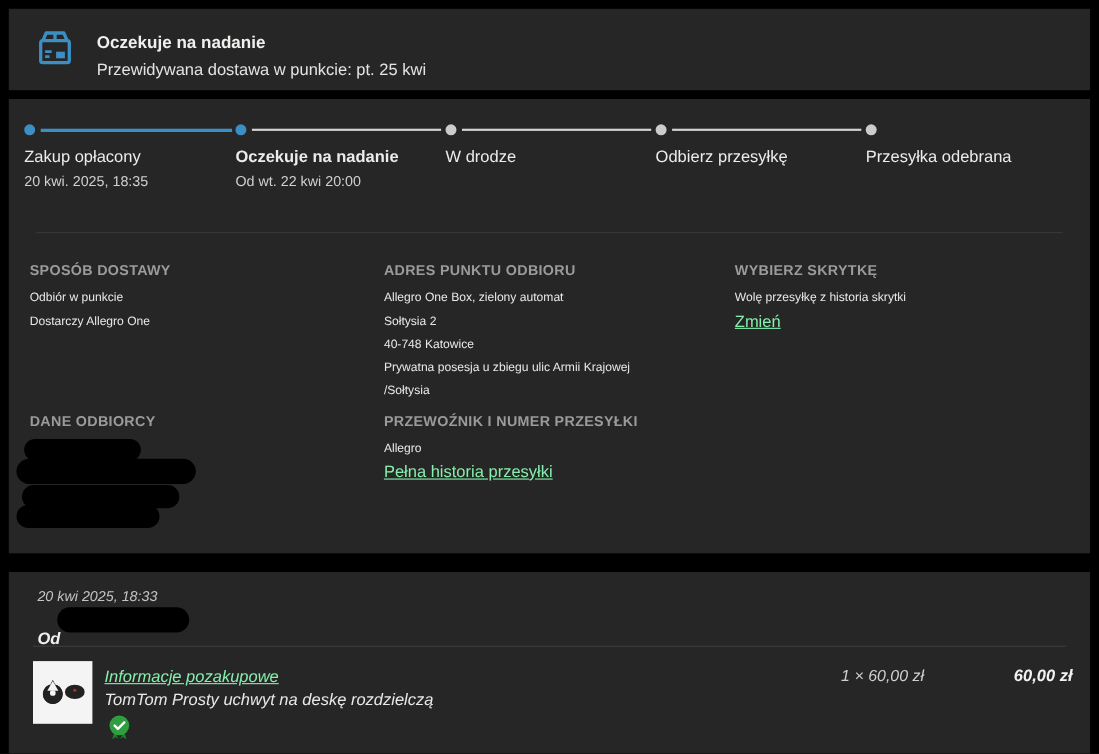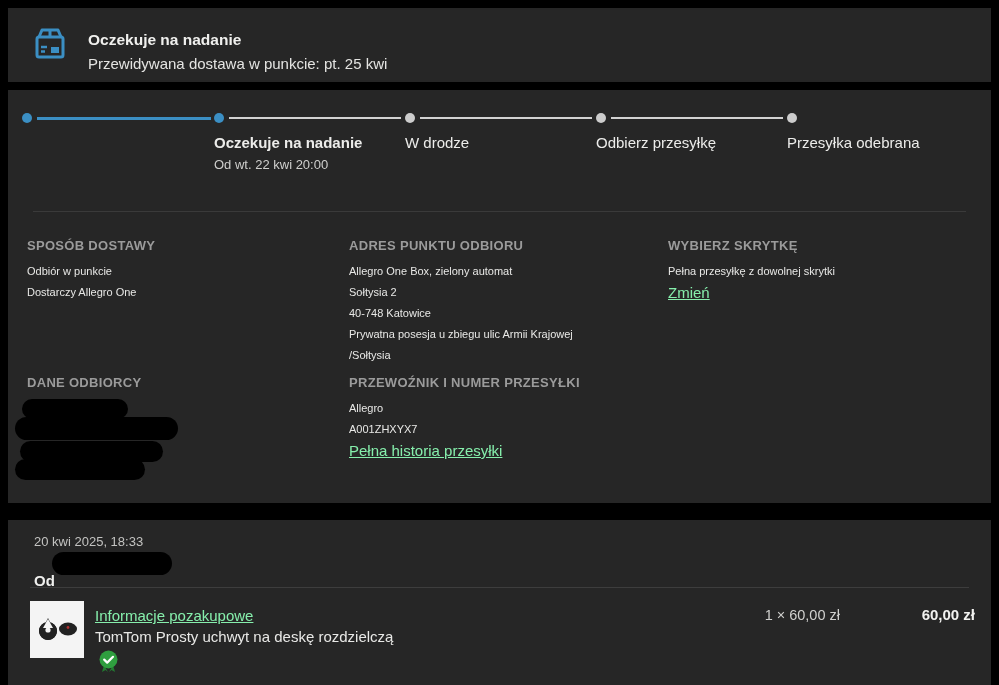--- a/index.html
+++ b/index.html
@@ -1,21 +1,21 @@
 <!DOCTYPE html>
 <html><head>
 <meta charset="utf-8">
 <style>
   * { margin:0; padding:0; box-sizing:border-box; }
   html,body { width:999px; height:685px; background:#000; overflow:hidden;
               font-family:"Liberation Sans", sans-serif; }
   .card { position:absolute; background:#262626; }
   #card-status   { left:8px; top:8px;   width:983px; height:74px; }
   #card-tracking { left:8px; top:90px;  width:983px; height:413px; }
-  #card-order    { left:8px; top:520px; width:983px; height:165px; }
+  #card-order    { left:8px; top:520px; width:983px; height:165px;font-style:italic; }
 
   
   .status-icon { position:absolute; left:22px; top:17px; }
   .status-title { position:absolute; left:80px; top:23px; font-size:15.5px; font-weight:bold; color:#f0f0ee; }
   .status-sub   { position:absolute; left:80px; top:47px; font-size:15px; color:#e4e4e2; }
 
   
   .dot { position:absolute; width:10px; height:10px; border-radius:50%; top:23px; }
   .dot.done { background:#3b8fc4; }
   .dot.todo { background:#cccccc; }
@@ -72,20 +72,24 @@
   <span class="dot done" style="left:14px"></span>
   <span class="tline done" style="left:29px;  width:174px"></span>
   <span class="dot done" style="left:206px"></span>
   <span class="tline todo" style="left:221px; width:172px"></span>
   <span class="dot todo" style="left:397px"></span>
   <span class="tline todo" style="left:412px; width:172px"></span>
   <span class="dot todo" style="left:588px"></span>
   <span class="tline todo" style="left:603px; width:172px"></span>
   <span class="dot todo" style="left:779px"></span>
 
+  <div class="step-label" style="left:14px">
+    <div class="main">Zakup opłacony</div>
+    <div class="sub">20 kwi. 2025, 18:35</div>
+  </div>
   <div class="step-label" style="left:206px">
     <div class="main bold">Oczekuje na nadanie</div>
     <div class="sub">Od wt. 22 kwi 20:00</div>
   </div>
   <div class="step-label" style="left:397px">
     <div class="main">W drodze</div>
   </div>
   <div class="step-label" style="left:588px">
     <div class="main">Odbierz przesyłkę</div>
   </div>
@@ -105,36 +109,35 @@
     <div class="detail-label">ADRES PUNKTU ODBIORU</div>
     <div class="detail-line">Allegro One Box, zielony automat</div>
     <div class="detail-line">Sołtysia 2</div>
     <div class="detail-line">40-748 Katowice</div>
     <div class="detail-line">Prywatna posesja u zbiegu ulic Armii Krajowej</div>
     <div class="detail-line">/Sołtysia</div>
   </div>
 
   <div class="detail-block" style="left:660px; top:148px; width:300px">
     <div class="detail-label">WYBIERZ SKRYTKĘ</div>
-    <div class="detail-line">Pełna przesyłkę z dowolnej skrytki</div>
+    <div class="detail-line">Wolę przesyłkę z historia skrytki</div>
     <a class="teal-link">Zmień</a>
   </div>
 
   <div class="detail-block" style="left:19px; top:285px; width:300px">
     <div class="detail-label">DANE ODBIORCY</div>
   </div>
   <span class="redact" style="left:14px;  top:309px; width:106px; height:20px"></span>
   <span class="redact" style="left:7px;   top:327px; width:163px; height:23px"></span>
   <span class="redact" style="left:12px;  top:351px; width:143px; height:21px"></span>
   <span class="redact" style="left:7px;   top:369px; width:130px; height:21px"></span>
 
   <div class="detail-block" style="left:341px; top:285px; width:310px">
     <div class="detail-label">PRZEWOŹNIK I NUMER PRZESYŁKI</div>
     <div class="detail-line">Allegro</div>
-    <div class="detail-line">A001ZHXYX7</div>
     <a class="teal-link">Pełna historia przesyłki</a>
   </div>
 </div>
 
 <div class="card" id="card-order">
   <div class="order-date">20 kwi 2025, 18:33</div>
   <div class="order-from">Od</div>
   <span class="from-redact"></span>
   <div class="order-divider"></div>
 

